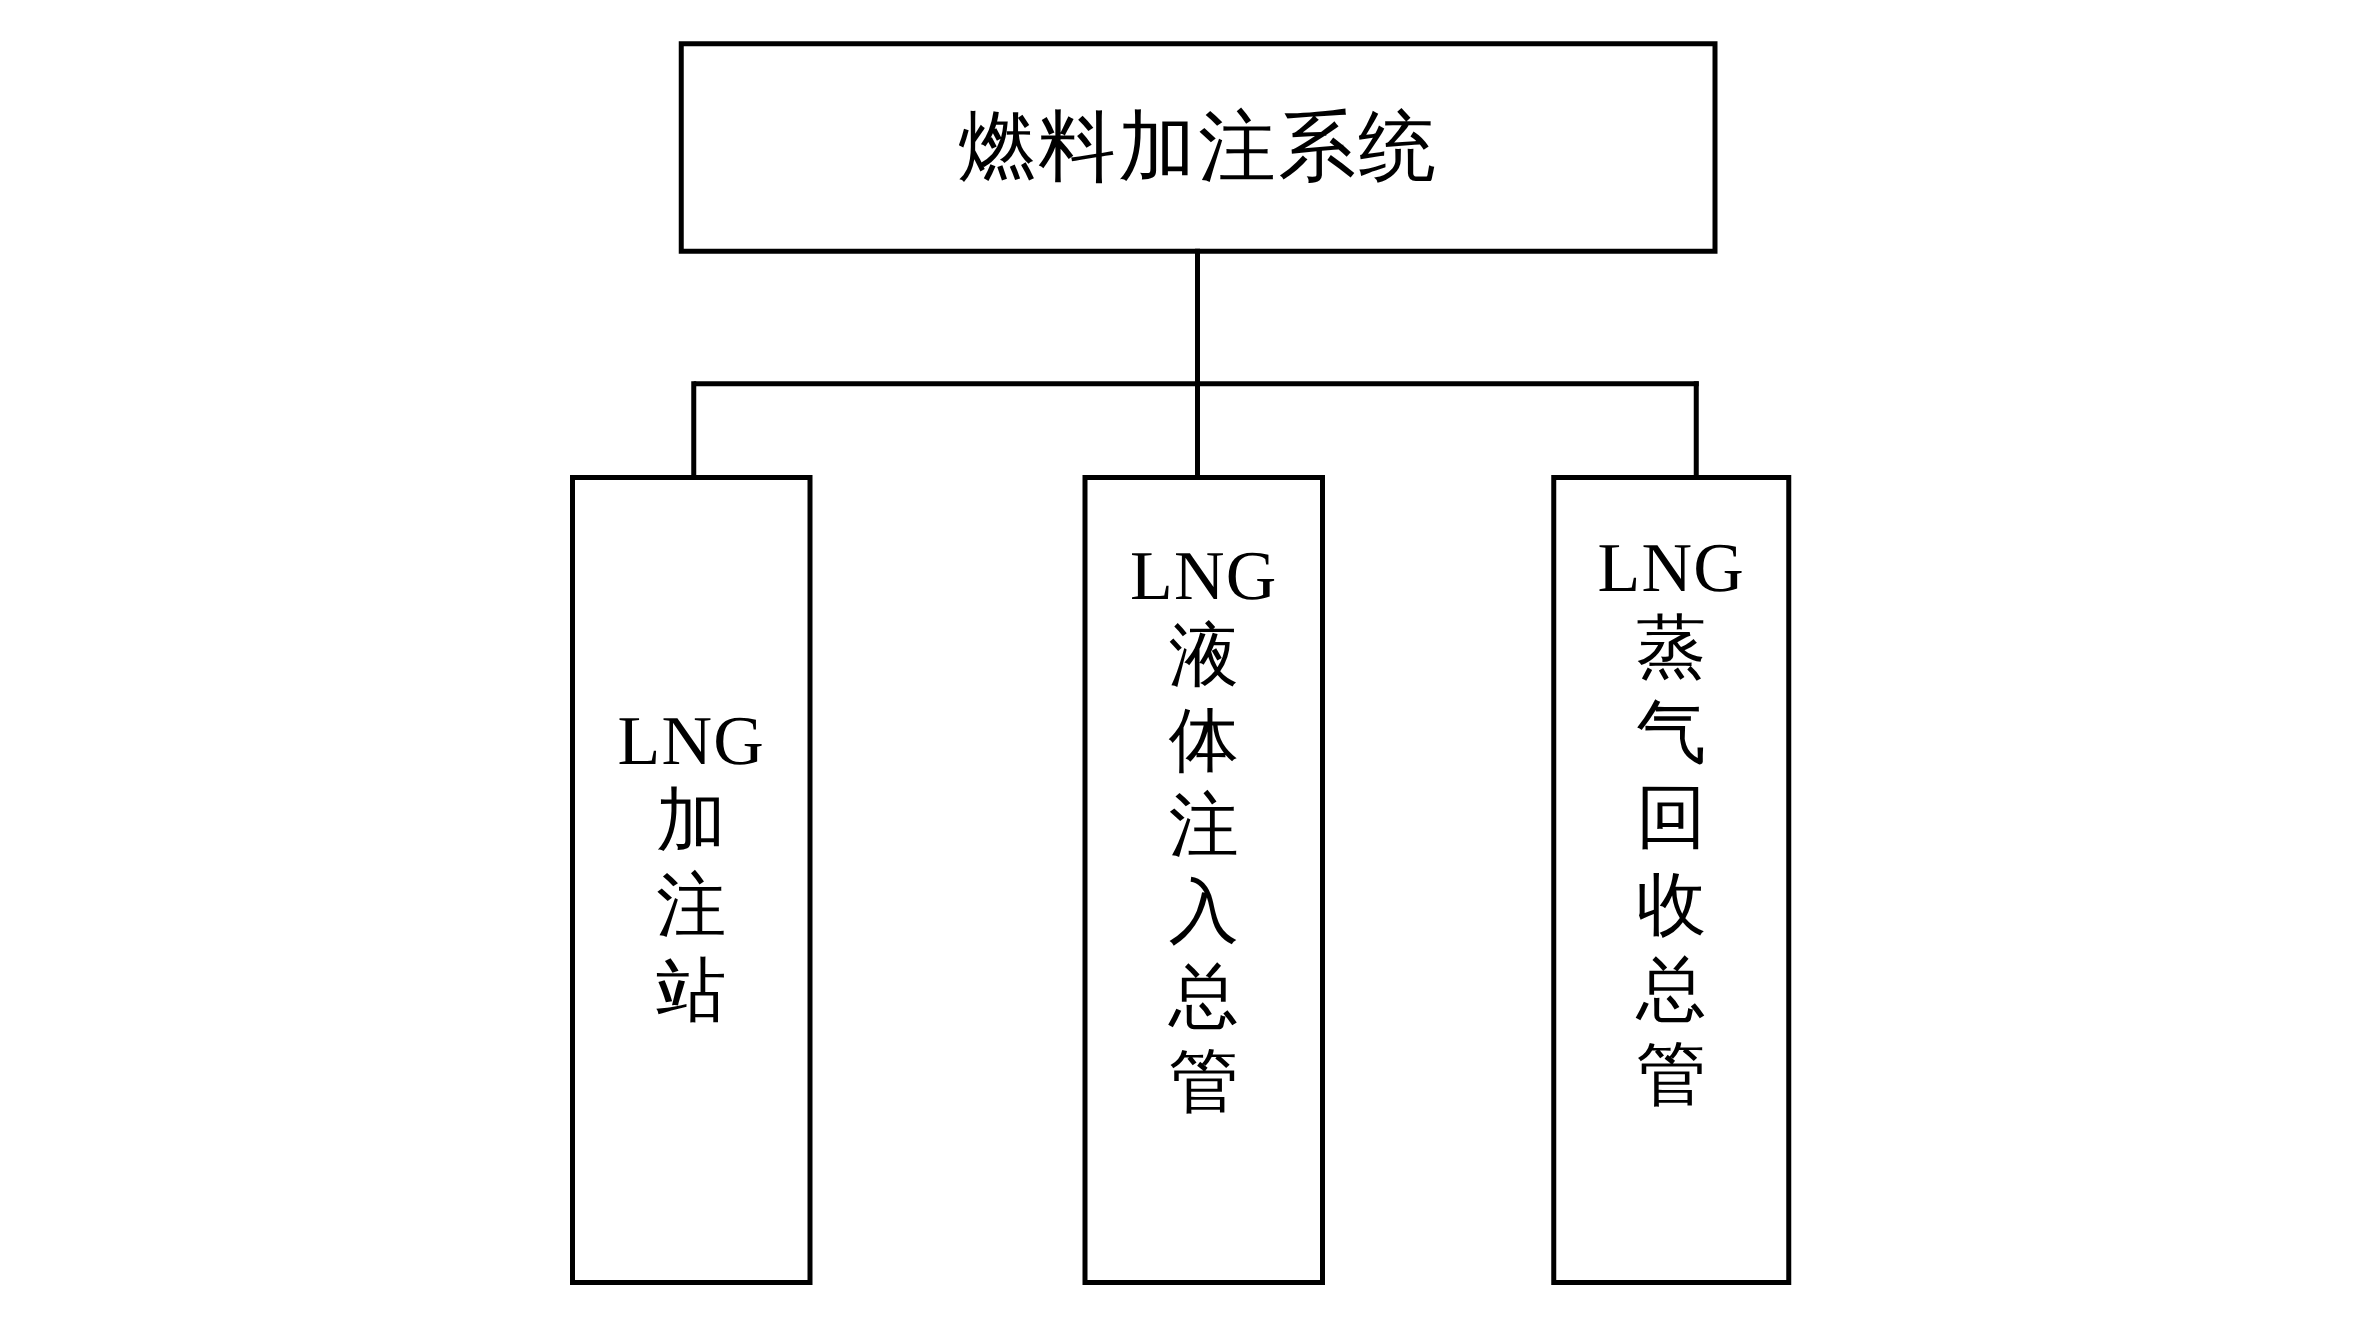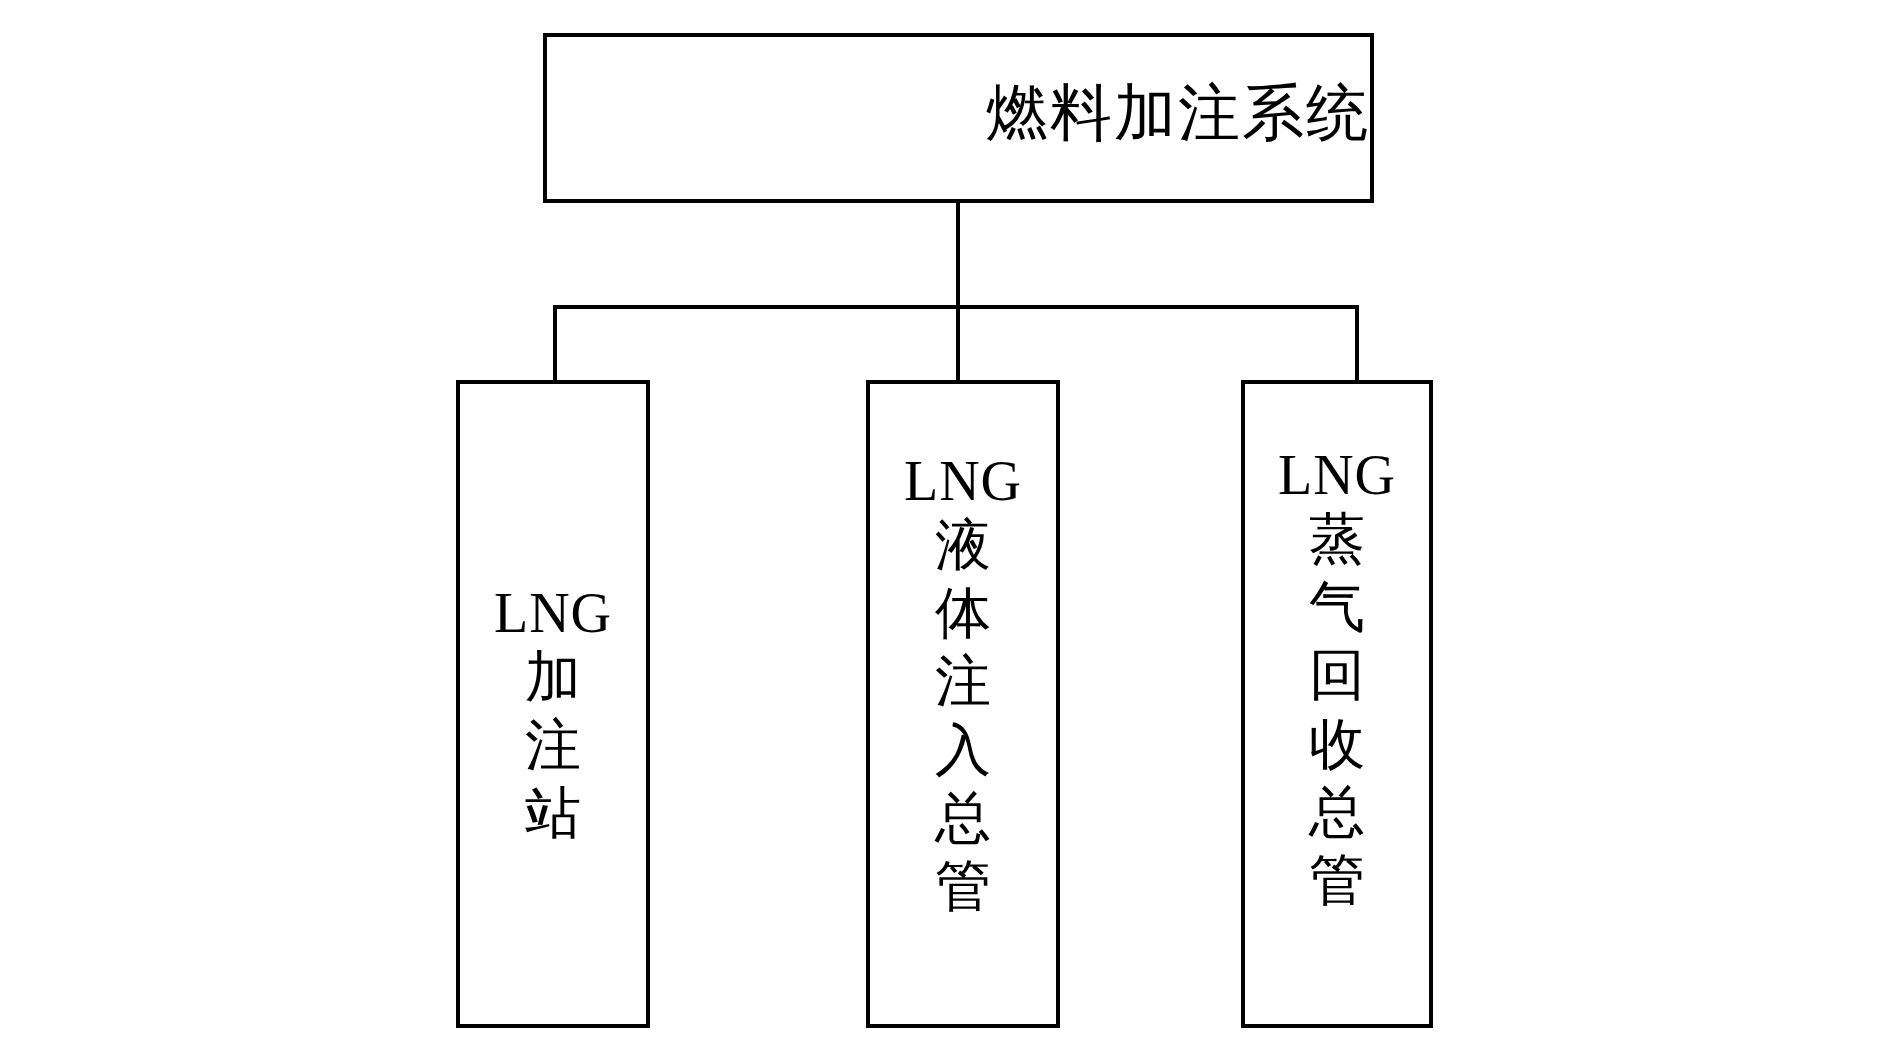--- a/index.html
+++ b/index.html
@@ -26,22 +26,21 @@
     border: 4px solid #000000;
     background: #ffffff;
   }
   .node-root {
     left: 543px;
     top: 33px;
     width: 831px;
     height: 170px;
     display: flex;
     align-items: center;
-    justify-content: flex-end;
-    font-family: Liberation Mono, monospace;
+    justify-content: center;
   }
   .root-label {
     font-size: 62px;
     line-height: 1;
     letter-spacing: 2px;
     white-space: nowrap;
   }
 
   .node-leaf {
     top: 380px;
@@ -49,21 +48,20 @@
   }
   .leaf-inner {
     position: absolute;
     left: 0;
     right: 0;
     top: 0;
     bottom: 0;
     display: flex;
     flex-direction: column;
     align-items: center;
-    margin-top: 20px;
   }
   .leaf-latin {
     font-size: 56px;
     line-height: 1.05;
     letter-spacing: 1px;
   }
   .leaf-vertical {
     font-size: 56px;
     line-height: 1.22;
     text-align: center;

